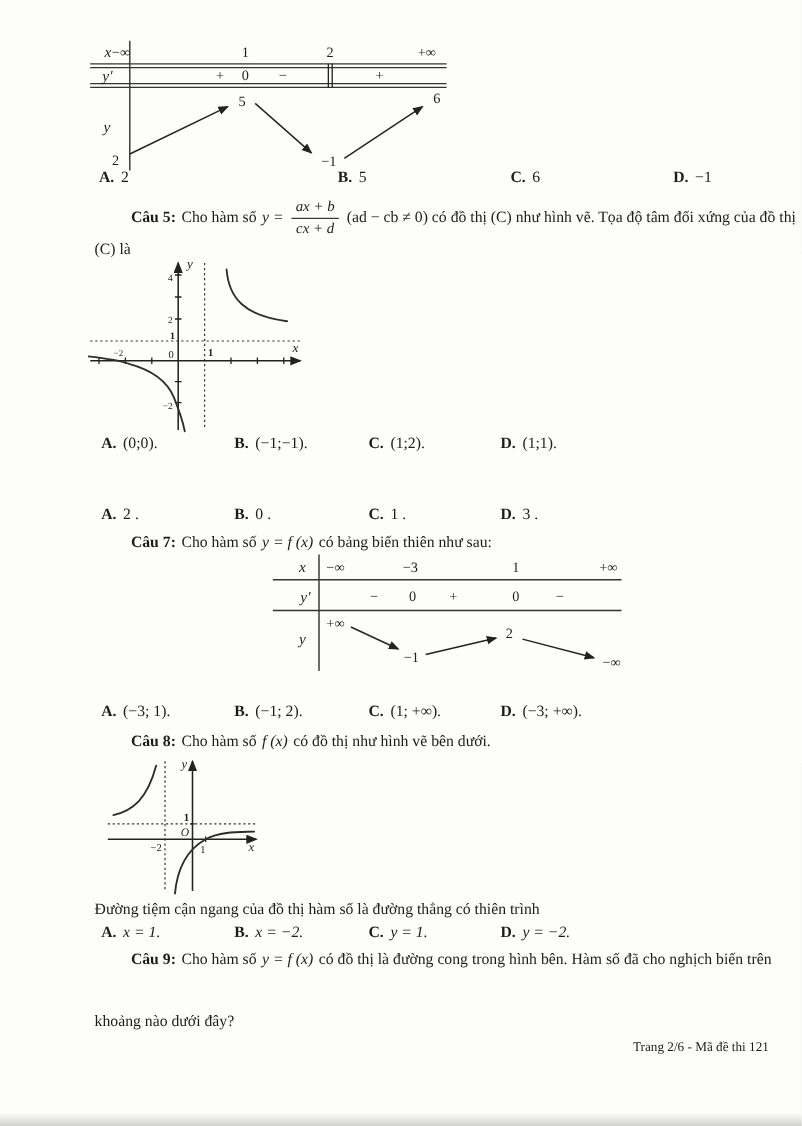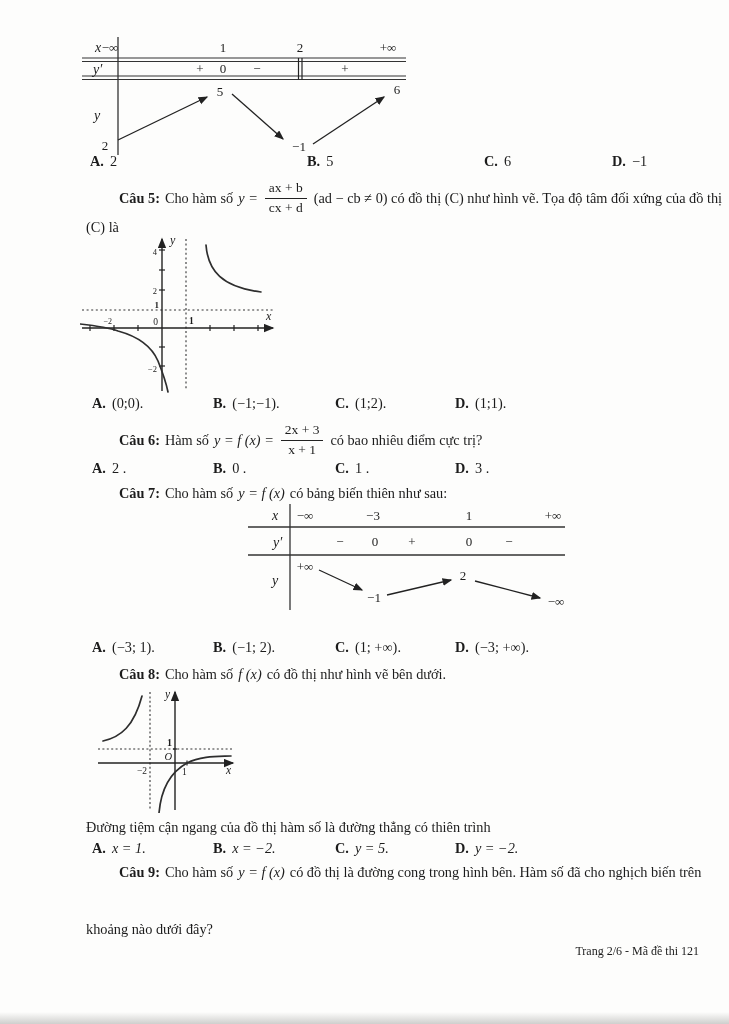--- a/index.html
+++ b/index.html
@@ -4,35 +4,35 @@
 <style>
   html,body{margin:0;padding:0;background:#e8e8e8;}
   #page{position:relative;width:729px;height:1024px;background:#fdfdfc;
         font-family:"Liberation Serif","DejaVu Serif",serif;color:#1c1c1c;
         overflow:hidden;margin:0 auto;}
   .abs{position:absolute;}
   .qline{position:absolute;display:flex;align-items:center;gap:5px;
          white-space:nowrap;font-size:14.3px;}
   .qlab{font-weight:bold;margin-left:33px;}
   .mi{font-style:italic;}
-  .frac{display:inline-block;text-align:center;
+  .frac{display:inline-block;text-align:center;font-style:italic;
         font-size:13.5px;line-height:1.2;vertical-align:middle;padding:0 2px;}
   .frac .num{display:block;border-bottom:1.2px solid #222;padding:0 4px 1px;}
   .frac .den{display:block;padding:1px 4px 0;}
   .opt-row{position:absolute;width:100%;height:22px;font-size:14.3px;}
   .opt{position:absolute;white-space:nowrap;}
   .opt b{font-weight:bold;}
   .opt .ov{margin-left:6px;}
   .row-std .opt:nth-child(1){left:92px}
   .row-std .opt:nth-child(2){left:213px}
   .row-std .opt:nth-child(3){left:335px}
   .row-std .opt:nth-child(4){left:455px}
   .row-wide .opt:nth-child(1){left:90px}
   .row-wide .opt:nth-child(2){left:307px}
-  .row-wide .opt:nth-child(3){left:484px}
+  .row-wide .opt:nth-child(3){left:464px}
   .row-wide .opt:nth-child(4){left:612px}
   svg text{font-family:"Liberation Serif","DejaVu Serif",serif;fill:#1c1c1c;}
   .tv{font-style:italic;}
   #footer{position:absolute;top:944px;right:30px;font-size:12px;}
   #scan-edge{position:absolute;left:0;bottom:0;width:100%;height:12px;
              background:linear-gradient(#fdfdfc,#cfcfcd);}
 </style>
 </head>
 <body>
 
@@ -126,30 +126,20 @@
     <path d="M0,93 C18,95 30,97 38,100 C60,106 72,116 78,130 C82,140 86,151 88,161" fill="none" stroke="#2e2e2e" stroke-width="1.7" stroke-linecap="round"></path>
   </svg>
 
   <div class="opt-row row-std" style="top:395px">
     <span class="opt"><b>A.</b><span class="ov">(0;0).</span></span>
     <span class="opt"><b>B.</b><span class="ov">(−1;−1).</span></span>
     <span class="opt"><b>C.</b><span class="ov">(1;2).</span></span>
     <span class="opt"><b>D.</b><span class="ov">(1;1).</span></span>
   </div>
 
-  <div class="qline" style="left:86px;top:420px;height:40px">
-    <b class="qlab">Câu 6:</b>
-    <span>Hàm số</span>
-    <span class="mi">y = f (x) =</span>
-    <span class="frac">
-      <span class="num">2x + 3</span>
-      <span class="den">x + 1</span>
-    </span>
-    <span>có bao nhiêu điểm cực trị?</span>
-  </div>
 
   <div class="opt-row row-std" style="top:460px">
     <span class="opt"><b>A.</b><span class="ov">2 .</span></span>
     <span class="opt"><b>B.</b><span class="ov">0 .</span></span>
     <span class="opt"><b>C.</b><span class="ov">1 .</span></span>
     <span class="opt"><b>D.</b><span class="ov">3 .</span></span>
   </div>
 
   <div class="qline" style="left:86px;top:482px;height:22px">
     <b class="qlab">Câu 7:</b>
@@ -225,21 +215,21 @@
     <path d="M64,127 C66,104 74,87 92,77 C106,69.5 124,70.5 136,70" fill="none" stroke="#2e2e2e" stroke-width="1.7" stroke-linecap="round"></path>
   </svg>
 
   <div class="qline" style="left:86px;top:817px;height:20px">
     <span>Đường tiệm cận ngang của đồ thị hàm số là đường thẳng có thiên trình</span>
   </div>
 
   <div class="opt-row row-std" style="top:840px">
     <span class="opt"><b>A.</b><span class="ov mi">x = 1.</span></span>
     <span class="opt"><b>B.</b><span class="ov mi">x = −2.</span></span>
-    <span class="opt"><b>C.</b><span class="ov mi">y = 5.</span></span>
+    <span class="opt"><b>C.</b><span class="ov mi">y = 1.</span></span>
     <span class="opt"><b>D.</b><span class="ov mi">y = −2.</span></span>
   </div>
 
   <div class="qline" style="left:86px;top:861px;height:22px">
     <b class="qlab">Câu 9:</b>
     <span>Cho hàm số</span>
     <span class="mi">y = f (x)</span>
     <span>có đồ thị là đường cong trong hình bên. Hàm số đã cho nghịch biến trên</span>
   </div>
   <div class="qline" style="left:86px;top:918px;height:22px">

